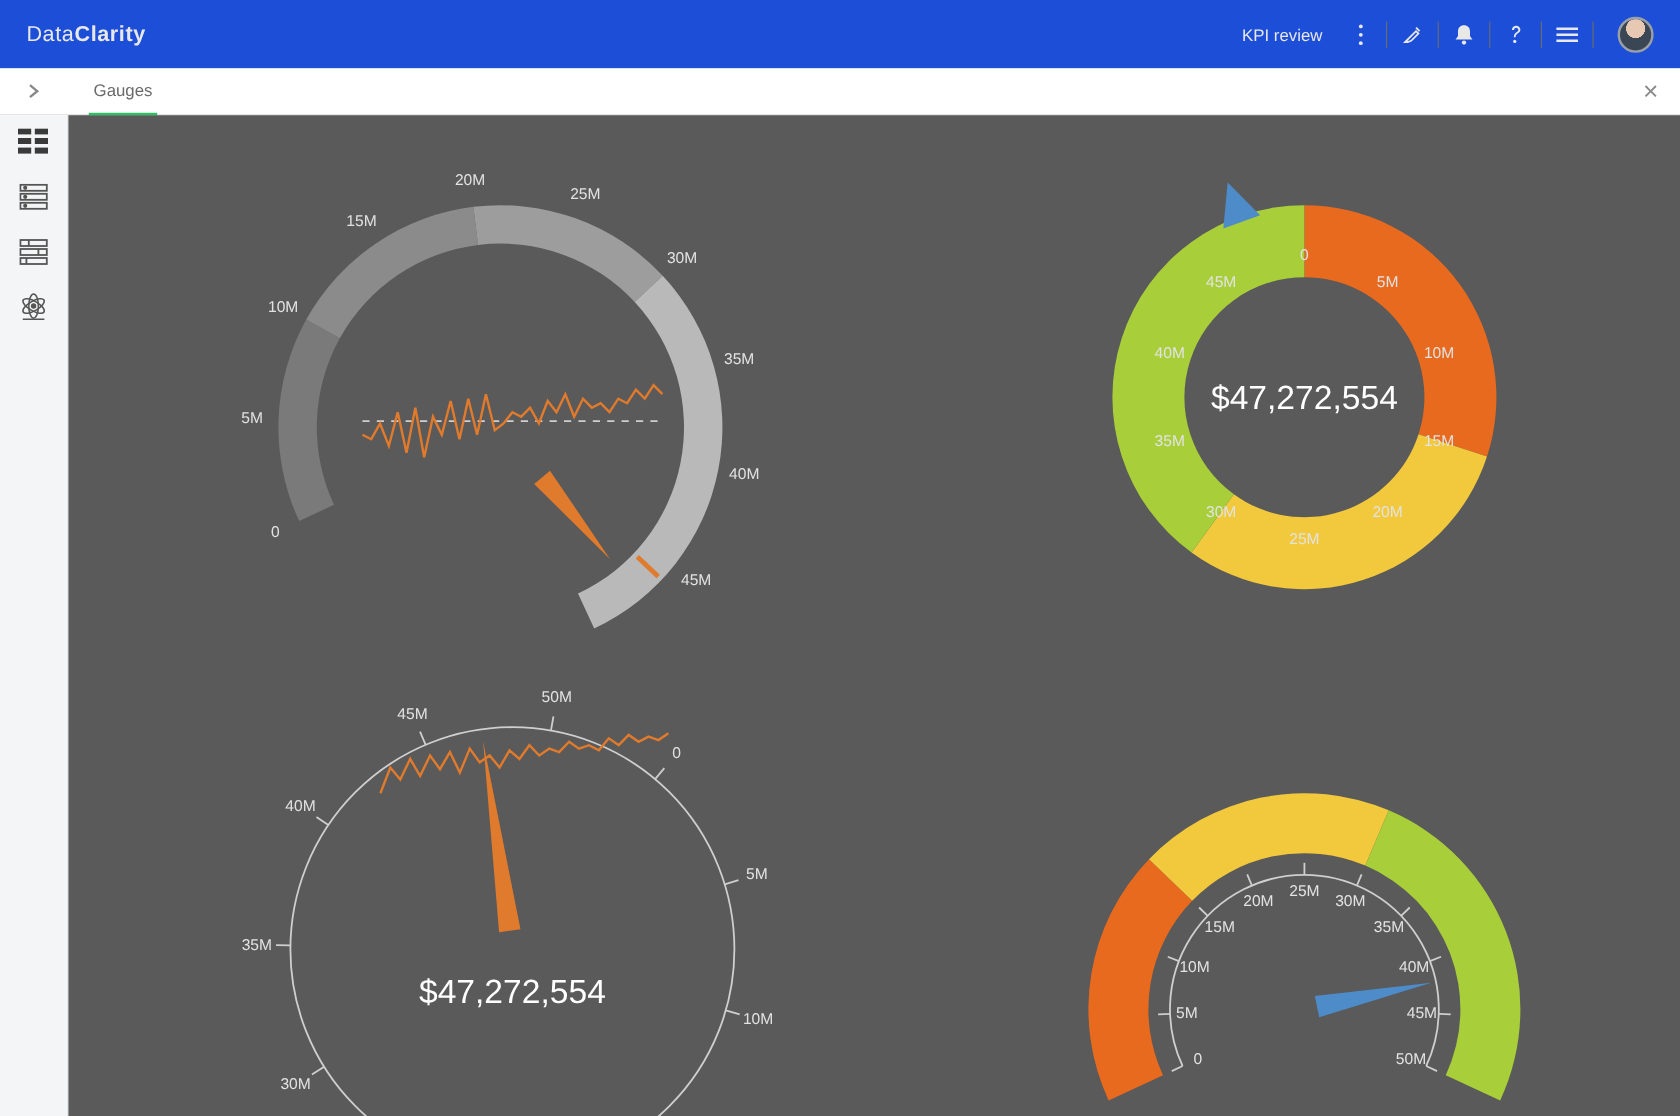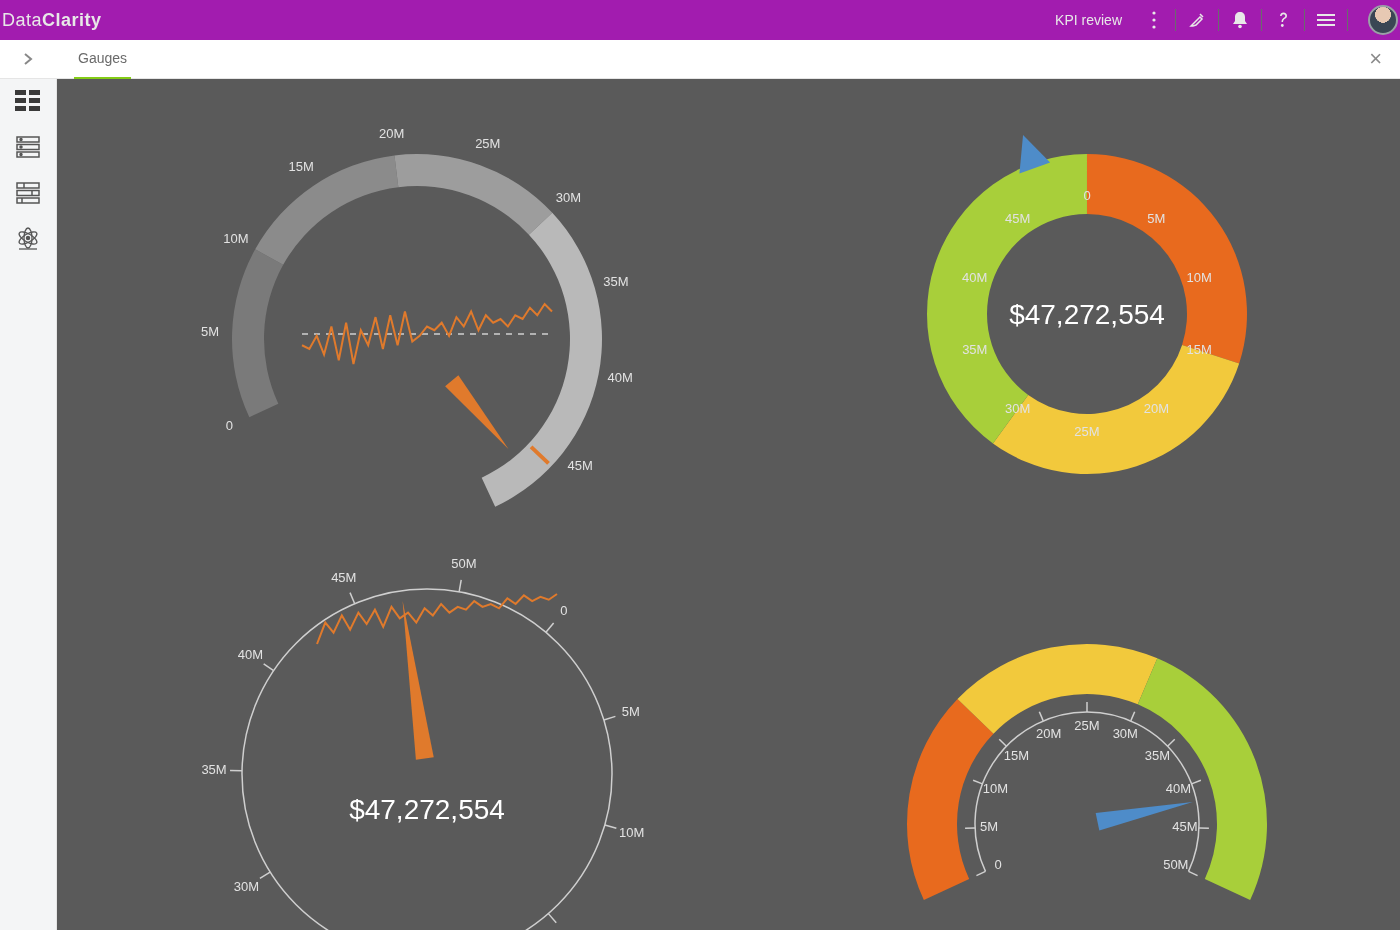--- a/index.html
+++ b/index.html
@@ -1,28 +1,28 @@
 <!DOCTYPE html>
 <html><head>
 <meta charset="utf-8">
 <style>
   html,body{margin:0;padding:0;width:1400px;height:930px;font-family:"Segoe UI",Arial,sans-serif;background:#fff;overflow:hidden}
   
-  .topbar{height:40px;background:#a21caf;color:#e8e8e8;display:flex;align-items:center;padding:0 2px;font-size:14px}
+  .topbar{height:57px;background:#1d4ed8;color:#e8e8e8;display:flex;align-items:center;padding:0 22px;font-size:14px}
   .brand{font-size:18px;font-weight:300;letter-spacing:.5px}
   .brand b{font-weight:600}
   .spacer{flex:1}
   .tb-sep{width:1px;height:22px;background:#6a6b6d;margin:0 10px}
   .tb-icon{width:22px;height:22px;display:flex;align-items:center;justify-content:center;cursor:pointer;color:#e8e8e8}
   .kpi{margin-right:21px;color:#e8e8e8}
   .avatar{width:26px;height:26px;border-radius:50%;background:radial-gradient(circle at 50% 30%,#e7c9b3 0 35%,#3a4654 36% 100%);border:2px solid #9aa0a6;margin-left:10px;cursor:pointer}
   
   .subbar{height:38px;background:#fff;display:flex;align-items:center;border-bottom:1px solid #e5e5e5}
   .side-toggle{width:56px;display:flex;justify-content:center;align-items:center;color:#888;font-size:18px;cursor:pointer}
-  .tab{padding:0 4px;height:100%;display:flex;align-items:center;color:#6a6a6a;border-bottom:2px solid #84cc16;margin-left:18px;font-size:14px}
+  .tab{padding:0 4px;height:100%;display:flex;align-items:center;color:#6a6a6a;border-bottom:2px solid #22c55e;margin-left:18px;font-size:14px}
   .closeX{margin-left:auto;margin-right:18px;color:#8a8a8a;font-size:22px;cursor:pointer}
   
   .body{display:flex;height:852px}
   .sidebar{width:56px;background:#f4f5f6;border-right:1px solid #e5e5e5;display:flex;flex-direction:column;align-items:center;padding-top:10px;gap:22px}
   .sb-item{width:30px;height:24px;cursor:pointer;display:flex;align-items:center;justify-content:center;color:#4a4a4a}
   .sb-item.active{color:#2b2b2b}
   .canvas{flex:1;background:#5a5a5a;position:relative}
   .panel{position:absolute}
   .tick-label{fill:#e2e2e2;font-size:13px}
   .big-val{fill:#fff;font-size:28px;font-weight:500}

